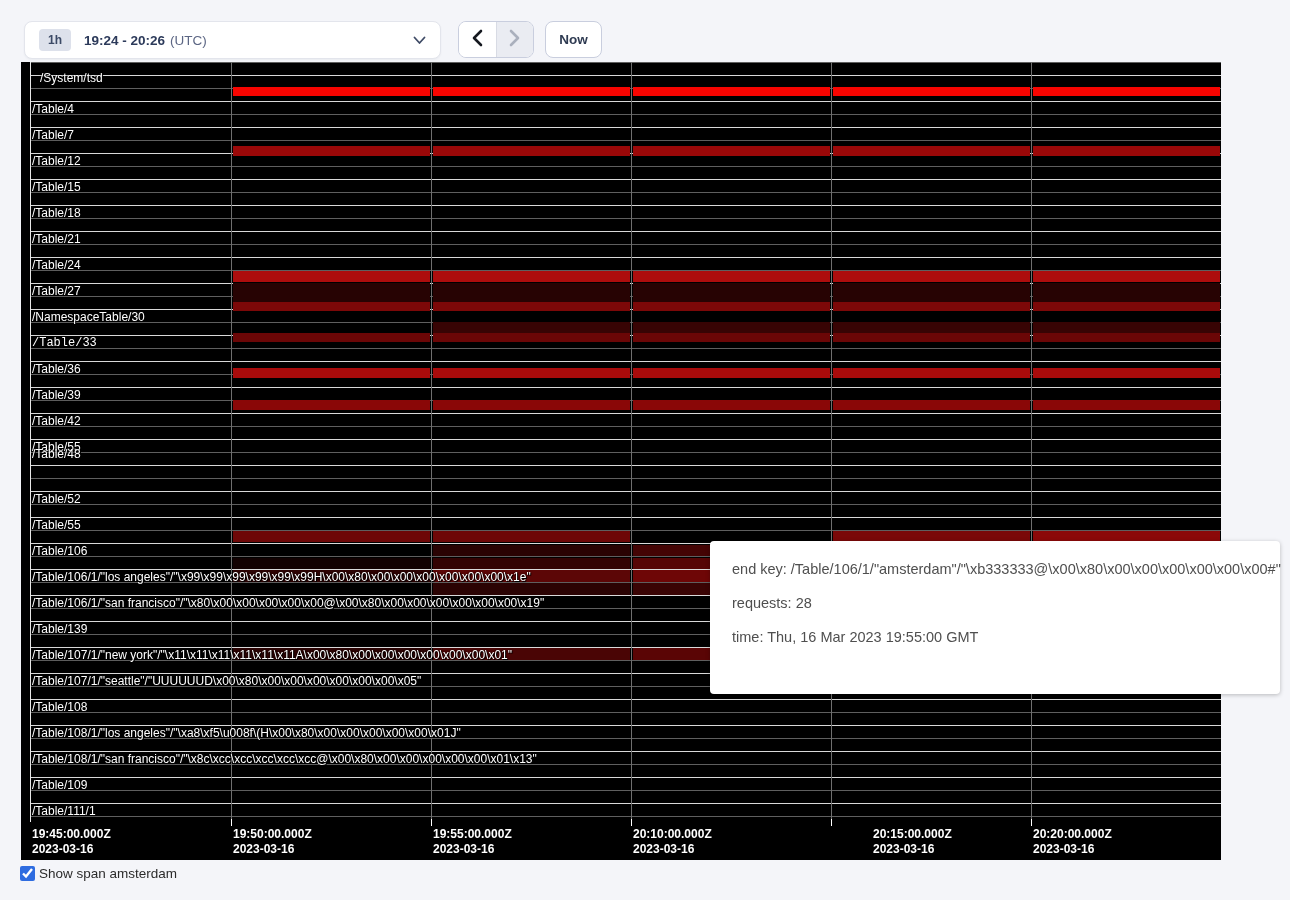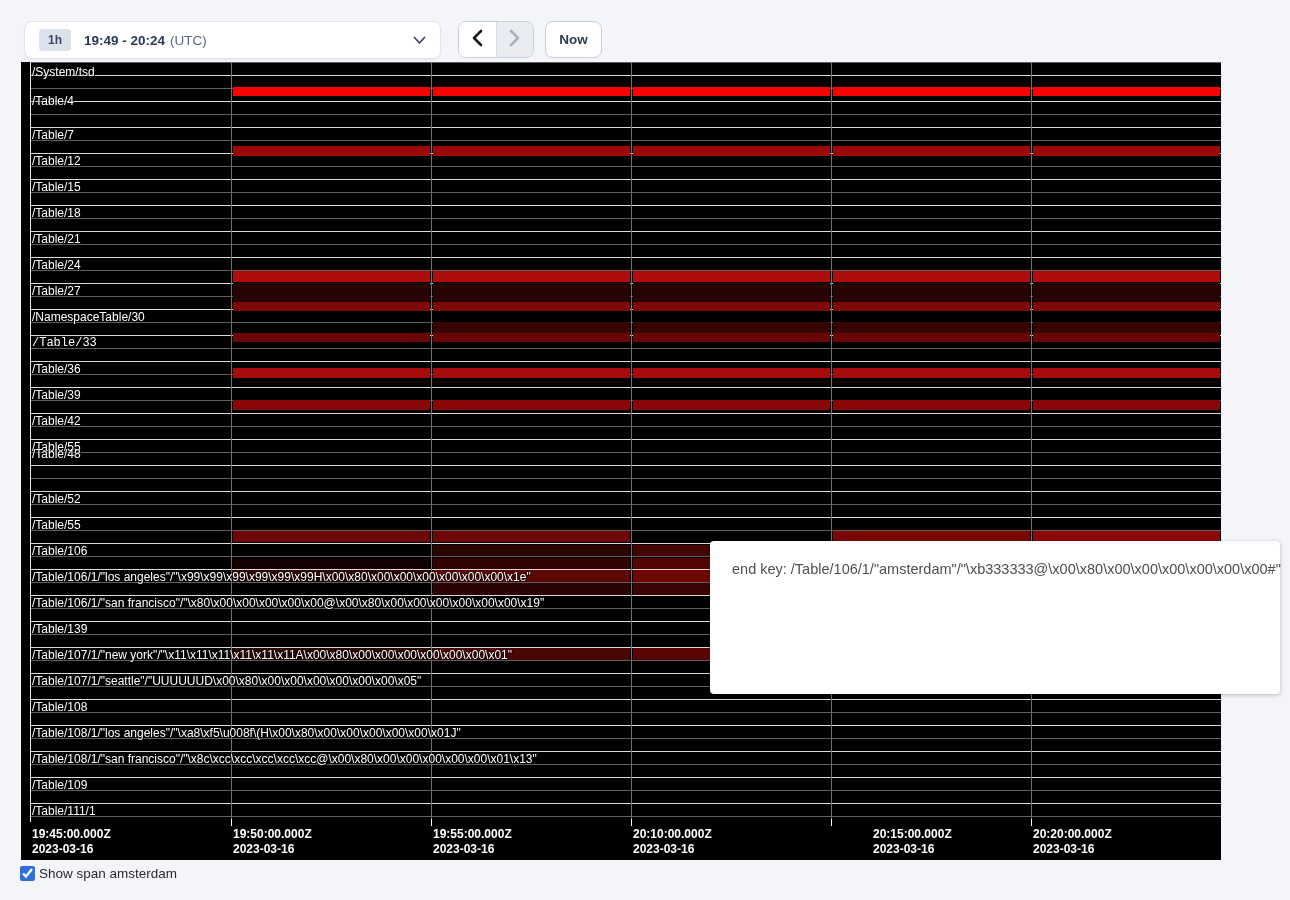--- a/index.html
+++ b/index.html
@@ -77,21 +77,21 @@
   .footer input[type=checkbox] {
     width:15px; height:15px; accent-color:#2e6ce0; margin-right:4px; cursor:pointer;
   }
   .footer label { font-size:13.5px; color:#2b2b2b; }
 </style>
 </head>
 <body>
 
 <div class="range-select">
   <span class="range-badge">1h</span>
-  <span class="range-text">19:49 - 20:24</span>
+  <span class="range-text">19:24 - 20:26</span>
   <span class="range-suffix">(UTC)</span>
   <span class="range-caret">
     <svg width="13" height="9" viewBox="0 0 13 9">
         <polyline points="1.5,1.5 6.5,7 11.5,1.5" fill="none" stroke="#3f4b66" stroke-width="1.8" stroke-linecap="round" stroke-linejoin="round"></polyline>
       </svg>
   </span>
 </div>
 
 <div class="nav-group">
   <div class="nav-btn prev">
@@ -247,22 +247,22 @@
     <div class="band" style="left: 1012px; top: 508px; width: 187px; height: 12px; background: rgb(110, 6, 6); z-index: 2;"></div>
     <div class="band" style="left: 412px; top: 521px; width: 197px; height: 12px; background: rgb(43, 3, 3); z-index: 2;"></div>
     <div class="band" style="left: 612px; top: 521px; width: 197px; height: 12px; background: rgb(58, 4, 4); z-index: 2;"></div>
     <div class="band" style="left: 812px; top: 521px; width: 197px; height: 12px; background: rgb(58, 4, 4); z-index: 2;"></div>
     <div class="band" style="left: 1012px; top: 521px; width: 187px; height: 12px; background: rgb(58, 4, 4); z-index: 2;"></div>
     <div class="band" style="left: 212px; top: 586px; width: 197px; height: 12px; background: rgb(42, 3, 3); z-index: 2;"></div>
     <div class="band" style="left: 412px; top: 586px; width: 197px; height: 12px; background: rgb(74, 5, 5); z-index: 2;"></div>
     <div class="band" style="left: 612px; top: 586px; width: 197px; height: 12px; background: rgb(90, 5, 5); z-index: 2;"></div>
     <div class="band" style="left: 812px; top: 586px; width: 197px; height: 12px; background: rgb(90, 5, 5); z-index: 2;"></div>
     <div class="band" style="left: 1012px; top: 586px; width: 187px; height: 12px; background: rgb(90, 5, 5); z-index: 2;"></div>
-    <div class="row-label" style="top: 4px;">/System/tsd</div>
-    <div class="row-label" style="top: 33px;">/Table/4</div>
+    <div class="row-label" style="top: 10px; padding-left: 8px;">/System/tsd</div>
+    <div class="row-label" style="top: 41px;">/Table/4</div>
     <div class="row-label" style="top: 67px;">/Table/7</div>
     <div class="row-label" style="top: 93px;">/Table/12</div>
     <div class="row-label" style="top: 119px;">/Table/15</div>
     <div class="row-label" style="top: 145px;">/Table/18</div>
     <div class="row-label" style="top: 171px;">/Table/21</div>
     <div class="row-label" style="top: 197px;">/Table/24</div>
     <div class="row-label" style="top: 223px;">/Table/27</div>
     <div class="row-label" style="top: 249px;">/NamespaceTable/30</div>
     <div class="row-label" style="top: 275px; font-family: Liberation Mono, monospace;">/Table/33</div>
     <div class="row-label" style="top: 301px;">/Table/36</div>
@@ -304,18 +304,20 @@
       <div>2023-03-16</div>
     </div>
     <div class="axis-label" style="left: 1012px;">
       <div>20:20:00.000Z</div>
       <div>2023-03-16</div>
     </div>
   </div>
 
 <div class="tooltip">
   <div class="line">end key: /Table/106/1/"amsterdam"/"\xb333333@\x00\x80\x00\x00\x00\x00\x00\x00#"</div>
+  <div class="line">requests: 28</div>
+  <div class="line">time: Thu, 16 Mar 2023 19:55:00 GMT</div>
 </div>
 
 <div class="footer">
   <input type="checkbox" checked="" id="spanbounds" style="">
   <label for="spanbounds">Show span amsterdam</label>
 </div>
 
 </body></html>

